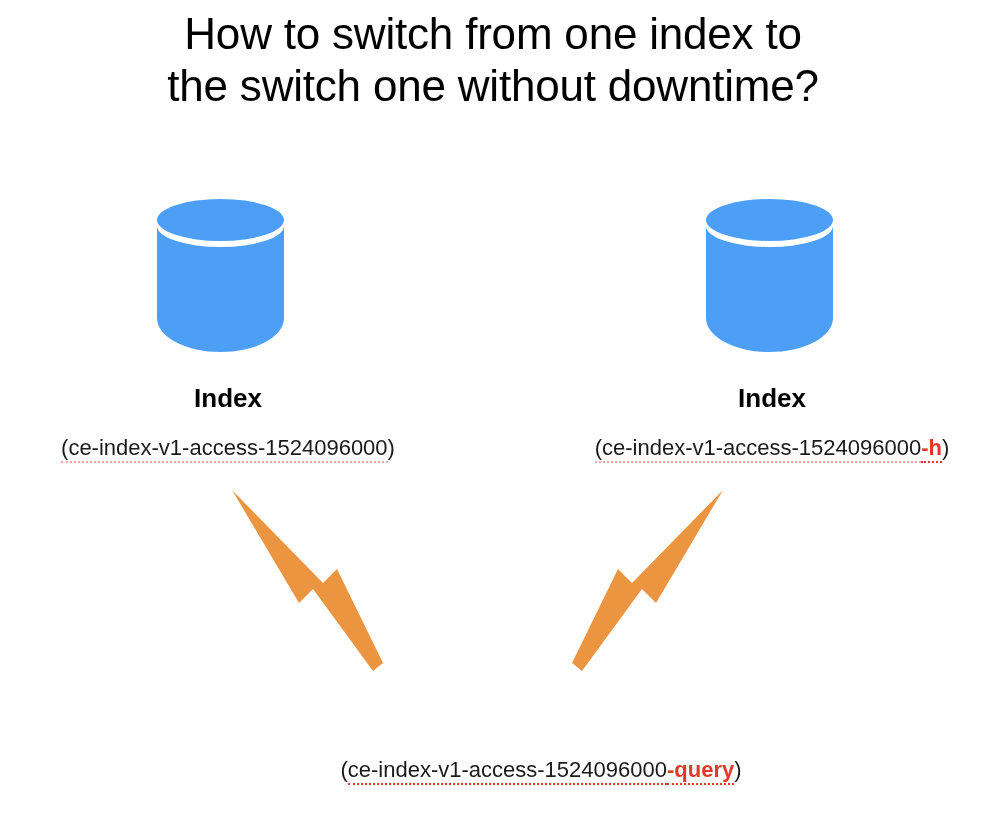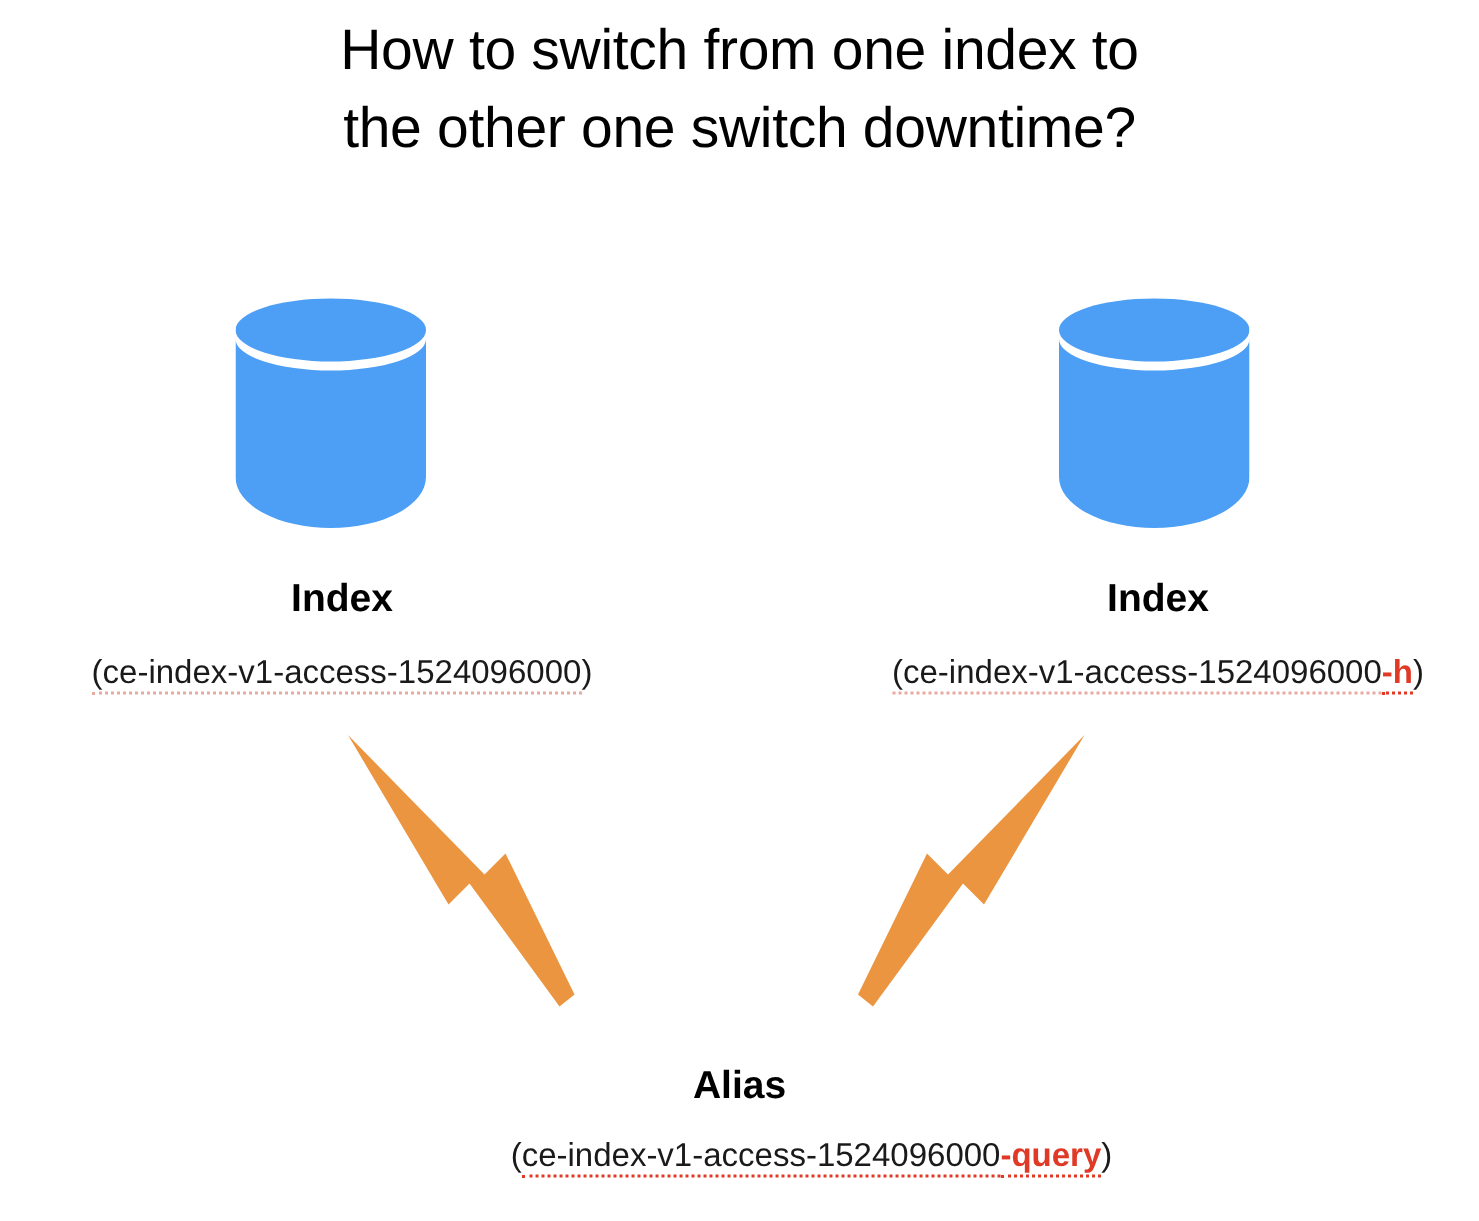--- a/index.html
+++ b/index.html
@@ -21,21 +21,21 @@
     height: 814px;
   }
 
   
   .title {
     position: absolute;
     left: 0;
     top: 8px;
     width: 986px;
     text-align: center;
-    font-size: 38px;
+    font-size: 44px;
     line-height: 52px;
     font-weight: 400;
     color: #000000;
     letter-spacing: -0.2px;
   }
   .title-line {
     display: block;
     white-space: nowrap;
   }
 
@@ -101,21 +101,21 @@
   .arrow-right { left: 555px; top: 483px; width: 180px; height: 190px; }
   .arrow svg { display: block; overflow: visible; }
 </style>
 </head>
 <body>
 
 <div id="canvas">
 
   <div class="title">
     <span class="title-line">How to switch from one index to</span>
-    <span class="title-line">the other one switch downtime?</span>
+    <span class="title-line">the switch one without downtime?</span>
   </div>
 
   <div class="cyl cyl-left">
     <svg viewBox="0 0 127 158" xmlns="http://www.w3.org/2000/svg" aria-hidden="true">
       <ellipse cx="63.5" cy="22" rx="63.5" ry="21" fill="#4d9ff5"></ellipse>
       <path d="M0 28 L0 120 A63.5 34 0 0 0 127 120 L127 28 A63.5 21 0 0 1 0 28 Z" fill="#4d9ff5"></path>
     </svg>
   </div>
 
   <div class="cyl cyl-right">
@@ -140,18 +140,17 @@
       <path d="M7 7 L98 100 L112 86 L158 180 L148 188 L88 106 L74 120 Z" fill="#ec9540"></path>
     </svg>
   </div>
 
   <div class="arrow arrow-right">
     <svg width="180" height="190" viewBox="0 0 180 190" xmlns="http://www.w3.org/2000/svg" aria-hidden="true">
       <path d="M168 7 L77 100 L63 86 L17 180 L27 188 L87 106 L101 120 Z" fill="#ec9540"></path>
     </svg>
   </div>
 
-  <div class="node-title lbl-alias-title">Alias</div>
   <div class="node-sub lbl-alias-sub">
     <span>(</span><span class="spell-strong">ce-index-v1-access-1524096000</span><span class="hl spell-strong">-query</span><span>)</span>
   </div>
 
 </div>
 
 </body></html>

